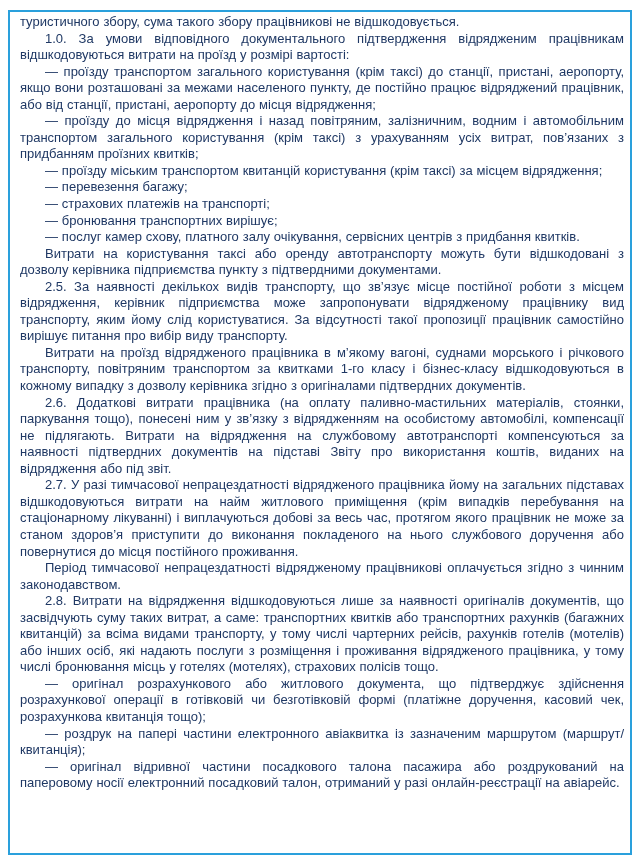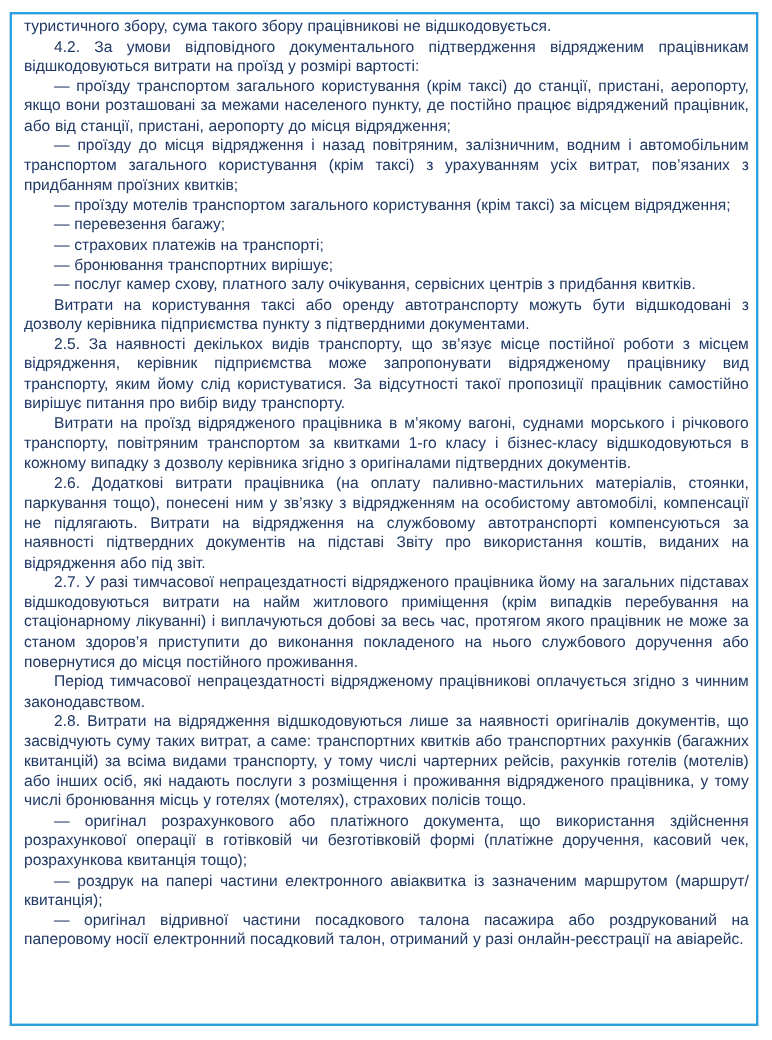--- a/index.html
+++ b/index.html
@@ -43,32 +43,32 @@
   .doc-body p.para.indent {
     text-indent: 25px;
   }
 </style>
 </head>
 <body>
 
 <div class="doc-frame">
   <div class="doc-body">
       <p class="para">туристичного збору, сума такого збору працівникові не відшкодовується.</p>
-      <p class="para indent">4.2. За умови відповідного документального підтвердження відрядженим працівникам відшкодовуються витрати на проїзд у розмірі вартості:</p>
+      <p class="para indent">1.0. За умови відповідного документального підтвердження відрядженим працівникам відшкодовуються витрати на проїзд у розмірі вартості:</p>
       <p class="para indent">— проїзду транспортом загального користування (крім таксі) до станції, пристані, аеропорту, якщо вони розташовані за межами населеного пункту, де постійно працює відряджений працівник, або від станції, пристані, аеропорту до місця відрядження;</p>
       <p class="para indent">— проїзду до місця відрядження і назад повітряним, залізничним, водним і автомобільним транспортом загального користування (крім таксі) з урахуванням усіх витрат, пов’язаних з придбанням проїзних квитків;</p>
-      <p class="para indent">— проїзду мотелів транспортом загального користування (крім таксі) за місцем відрядження;</p>
+      <p class="para indent">— проїзду міським транспортом квитанцій користування (крім таксі) за місцем відрядження;</p>
       <p class="para indent">— перевезення багажу;</p>
       <p class="para indent">— страхових платежів на транспорті;</p>
       <p class="para indent">— бронювання транспортних вирішує;</p>
       <p class="para indent">— послуг камер схову, платного залу очікування, сервісних центрів з придбання квитків.</p>
       <p class="para indent">Витрати на користування таксі або оренду автотранспорту можуть бути відшкодовані з дозволу керівника підприємства пункту з підтвердними документами.</p>
       <p class="para indent">2.5. За наявності декількох видів транспорту, що зв’язує місце постійної роботи з місцем відрядження, керівник підприємства може запропонувати відрядженому працівнику вид транспорту, яким йому слід користуватися. За відсутності такої пропозиції працівник самостійно вирішує питання про вибір виду транспорту.</p>
       <p class="para indent">Витрати на проїзд відрядженого працівника в м’якому вагоні, суднами морського і річкового транспорту, повітряним транспортом за квитками 1-го класу і бізнес-класу відшкодовуються в кожному випадку з дозволу керівника згідно з оригіналами підтвердних документів.</p>
       <p class="para indent">2.6. Додаткові витрати працівника (на оплату паливно-мастильних матеріалів, стоянки, паркування тощо), понесені ним у зв’язку з відрядженням на особистому автомобілі, компенсації не підлягають. Витрати на відрядження на службовому автотранспорті компенсуються за наявності підтвердних документів на підставі Звіту про використання коштів, виданих на відрядження або під звіт.</p>
       <p class="para indent">2.7. У разі тимчасової непрацездатності відрядженого працівника йому на загальних підставах відшкодовуються витрати на найм житлового приміщення (крім випадків перебування на стаціонарному лікуванні) і виплачуються добові за весь час, протягом якого працівник не може за станом здоров’я приступити до виконання покладеного на нього службового доручення або повернутися до місця постійного проживання.</p>
       <p class="para indent">Період тимчасової непрацездатності відрядженому працівникові оплачується згідно з чинним законодавством.</p>
       <p class="para indent">2.8. Витрати на відрядження відшкодовуються лише за наявності оригіналів документів, що засвідчують суму таких витрат, а саме: транспортних квитків або транспортних рахунків (багажних квитанцій) за всіма видами транспорту, у тому числі чартерних рейсів, рахунків готелів (мотелів) або інших осіб, які надають послуги з розміщення і проживання відрядженого працівника, у тому числі бронювання місць у готелях (мотелях), страхових полісів тощо.</p>
-      <p class="para indent">— оригінал розрахункового або платіжного документа, що використання здійснення розрахункової операції в готівковій чи безготівковій формі (платіжне доручення, касовий чек, розрахункова квитанція тощо);</p>
+      <p class="para indent">— оригінал розрахункового або житлового документа, що підтверджує здійснення розрахункової операції в готівковій чи безготівковій формі (платіжне доручення, касовий чек, розрахункова квитанція тощо);</p>
       <p class="para indent">— роздрук на папері частини електронного авіаквитка із зазначеним маршрутом (маршрут/квитанція);</p>
       <p class="para indent">— оригінал відривної частини посадкового талона пасажира або роздрукований на паперовому носії електронний посадковий талон, отриманий у разі онлайн-реєстрації на авіарейс.</p>
     </div>
 </div>
 
 </body></html>

